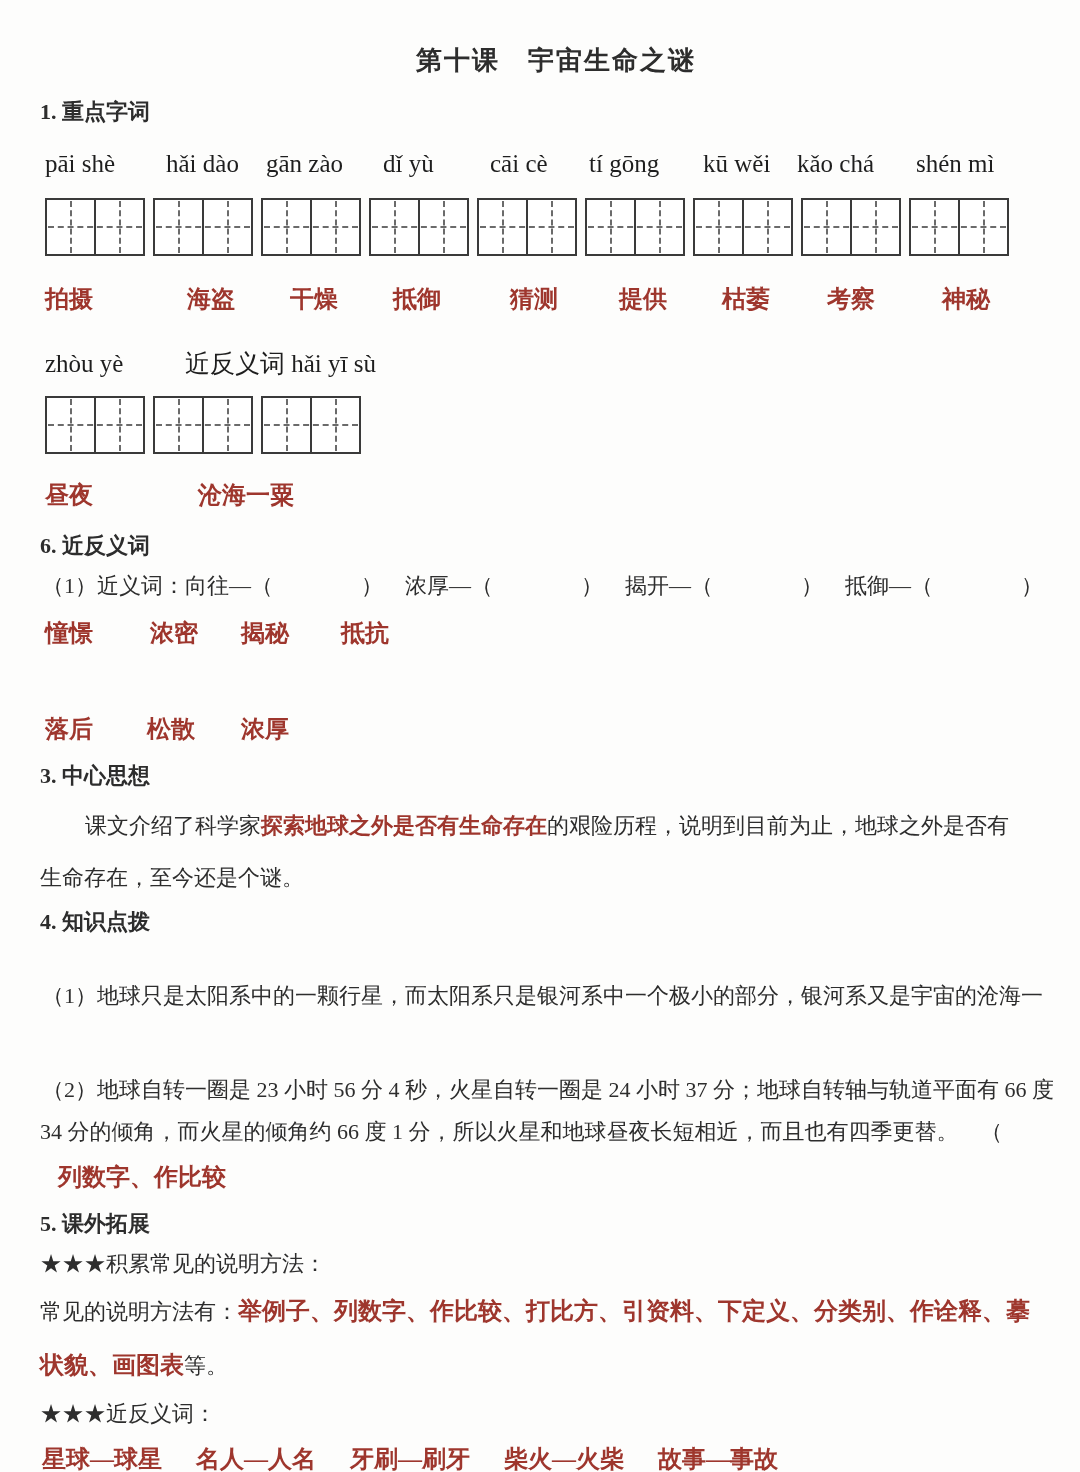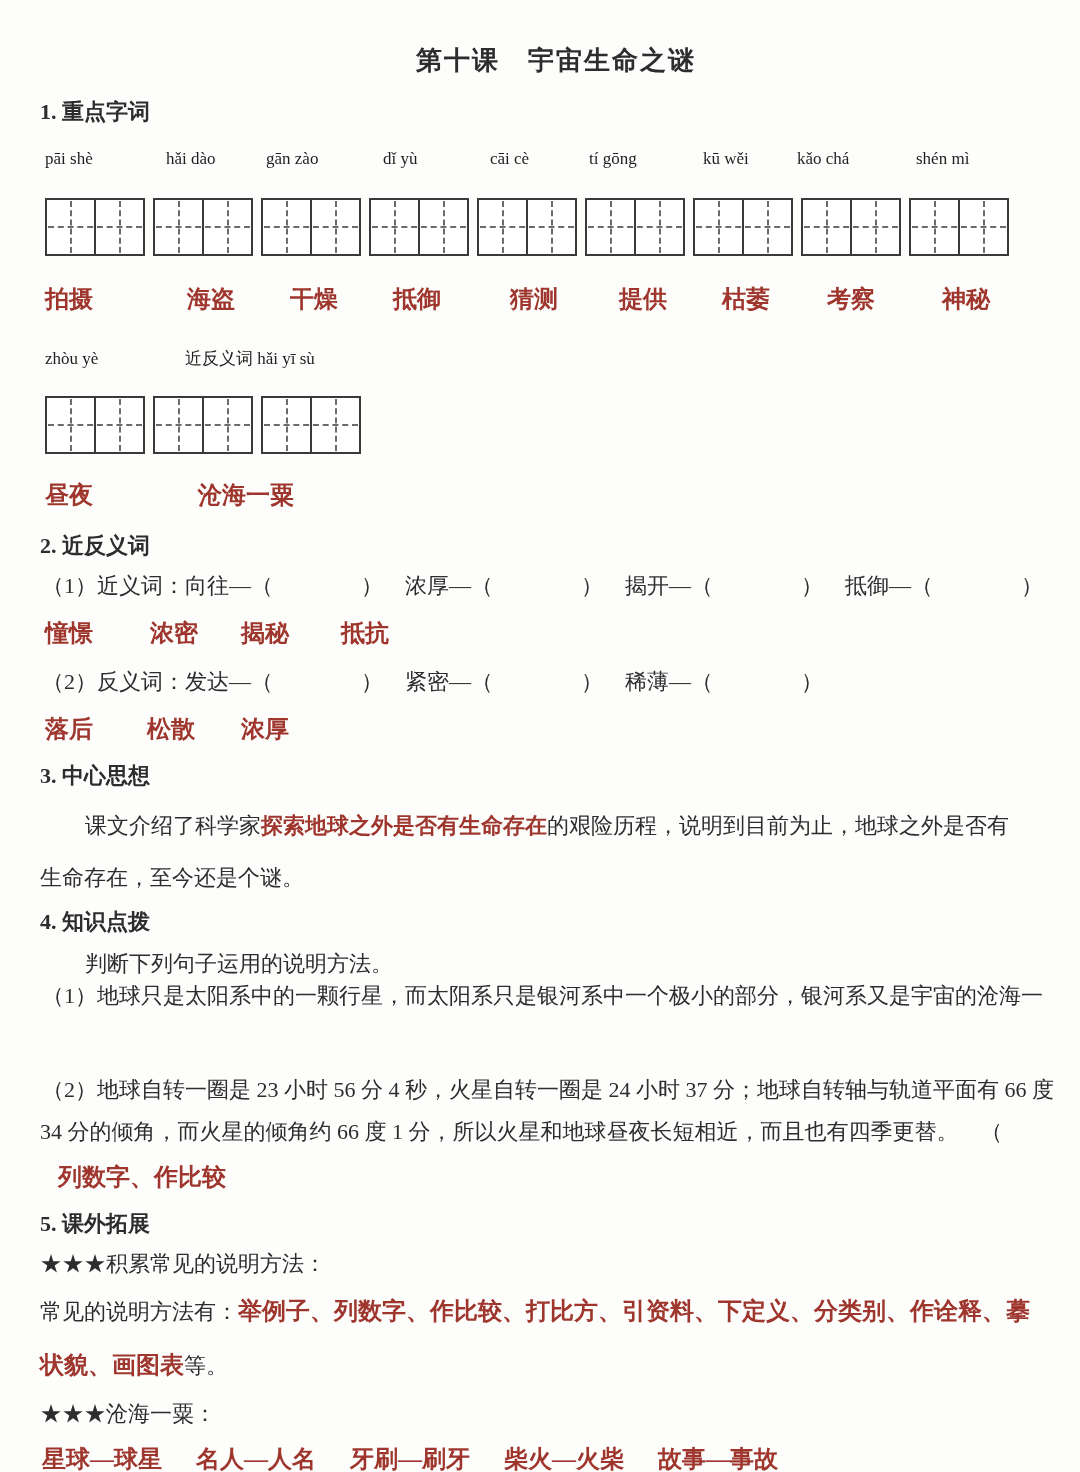--- a/index.html
+++ b/index.html
@@ -6,21 +6,21 @@
   .page{
     position:relative;width:1080px;height:1472px;margin:0 auto;
     background:#fdfdfc;color:#2d2d2d;overflow:hidden;
     font-family:"Liberation Serif","DejaVu Serif",serif;
   }
   .ln{position:absolute;white-space:nowrap;font-size:22px;line-height:1.3;}
   .title{left:16px;width:100%;text-align:center;font-size:26px;font-weight:bold;letter-spacing:2px;}
   .hd{left:40px;font-weight:bold;font-size:22px;}
   .red{color:#9e362d;font-weight:bold;}
   .ansz{font-size:24px;}
-  .pinyin{font-size:17px;color:#1e1e1e;}
+  .pinyin{font-size:25px;color:#1e1e1e;}
   .abs{position:absolute;top:0;}
   .gridrow{position:absolute;left:45px;display:flex;gap:8px;}
   .cbox{box-sizing:border-box;width:100px;height:58px;border:2px solid #3a3a3a;display:flex;position:relative;background:#fff;}
   .cbox::after{content:"";position:absolute;left:1px;right:1px;top:26px;border-top:2px dashed #6b6b6b;}
   .cell{flex:1;position:relative;}
   .cell+.cell{border-left:2px solid #3a3a3a;}
   .cell::before{content:"";position:absolute;top:1px;bottom:1px;left:50%;margin-left:-1px;border-left:2px dashed #6b6b6b;}
   .rev{display:flex;gap:34px;}
   .mg20{margin-left:20px;}
 </style>
@@ -114,49 +114,47 @@
         <div class="cell"></div>
         <div class="cell"></div>
       </div>
   </div>
 
   <div class="ln" style="top:480px;left:0;width:100%">
     <span class="abs red ansz" style="left:45px">昼夜</span>
     <span class="abs red ansz" style="left:198px">沧海一粟</span>
   </div>
 
-  <div class="ln hd" style="top:532px">2. 近反义词</div>
+  <div class="ln hd" style="top:532px">6. 近反义词</div>
 
   <div class="ln" style="top:572px;left:42px">（1）近义词：向往—（　　　　）　浓厚—（　　　　）　揭开—（　　　　）　抵御—（　　　　）</div>
 
   <div class="ln" style="top:618px;left:0;width:100%">
     <span class="abs red ansz" style="left:45px">憧憬</span>
     <span class="abs red ansz" style="left:150px">浓密</span>
     <span class="abs red ansz" style="left:241px">揭秘</span>
     <span class="abs red ansz" style="left:341px">抵抗</span>
   </div>
 
-  <div class="ln" style="top:668px;left:42px">（2）反义词：发达—（　　　　）　紧密—（　　　　）　稀薄—（　　　　）</div>
 
   <div class="ln" style="top:714px;left:0;width:100%">
     <span class="abs red ansz" style="left:45px">落后</span>
     <span class="abs red ansz" style="left:147px">松散</span>
     <span class="abs red ansz" style="left:241px">浓厚</span>
   </div>
 
   <div class="ln hd" style="top:762px">3. 中心思想</div>
 
   <div class="ln" style="top:812px;left:85px">
     <span>课文介绍了科学家</span><span class="red">探索地球之外是否有生命存在</span><span>的艰险历程，说明到目前为止，地球之外是否有</span>
   </div>
   <div class="ln" style="top:864px;left:40px">生命存在，至今还是个谜。</div>
 
   <div class="ln hd" style="top:908px">4. 知识点拨</div>
 
-  <div class="ln" style="top:950px;left:85px">判断下列句子运用的说明方法。</div>
 
   <div class="ln" style="top:982px;left:42px">（1）地球只是太阳系中的一颗行星，而太阳系只是银河系中一个极小的部分，银河系又是宇宙的沧海一</div>
 
   <div class="ln" style="top:1076px;left:42px">（2）地球自转一圈是 23 小时 56 分 4 秒，火星自转一圈是 24 小时 37 分；地球自转轴与轨道平面有 66 度</div>
   <div class="ln" style="top:1118px;left:40px">34 分的倾角，而火星的倾角约 66 度 1 分，所以火星和地球昼夜长短相近，而且也有四季更替。　（　　　　）</div>
   <div class="ln red ansz" style="top:1162px;left:58px">列数字、作比较</div>
 
   <div class="ln hd" style="top:1210px">5. 课外拓展</div>
 
   <div class="ln" style="top:1296px;left:40px">
@@ -164,21 +162,21 @@
   </div>
 
   <div class="ln" style="top:1250px;left:40px">
     <span>★★★</span><span>积累常见的说明方法：</span>
   </div>
   <div class="ln" style="top:1350px;left:40px">
     <span class="red ansz">状貌、画图表</span><span>等。</span>
   </div>
 
   <div class="ln" style="top:1400px;left:40px">
-    <span>★★★</span><span>沧海一粟：</span>
+    <span>★★★</span><span>近反义词：</span>
   </div>
 
   <div class="ln rev" style="top:1444px;left:42px">
     <span class="red ansz">星球—球星</span>
     <span class="red ansz">名人—人名</span>
     <span class="red ansz">牙刷—刷牙</span>
     <span class="red ansz">柴火—火柴</span>
     <span class="red ansz">故事—事故</span>
   </div>
 

